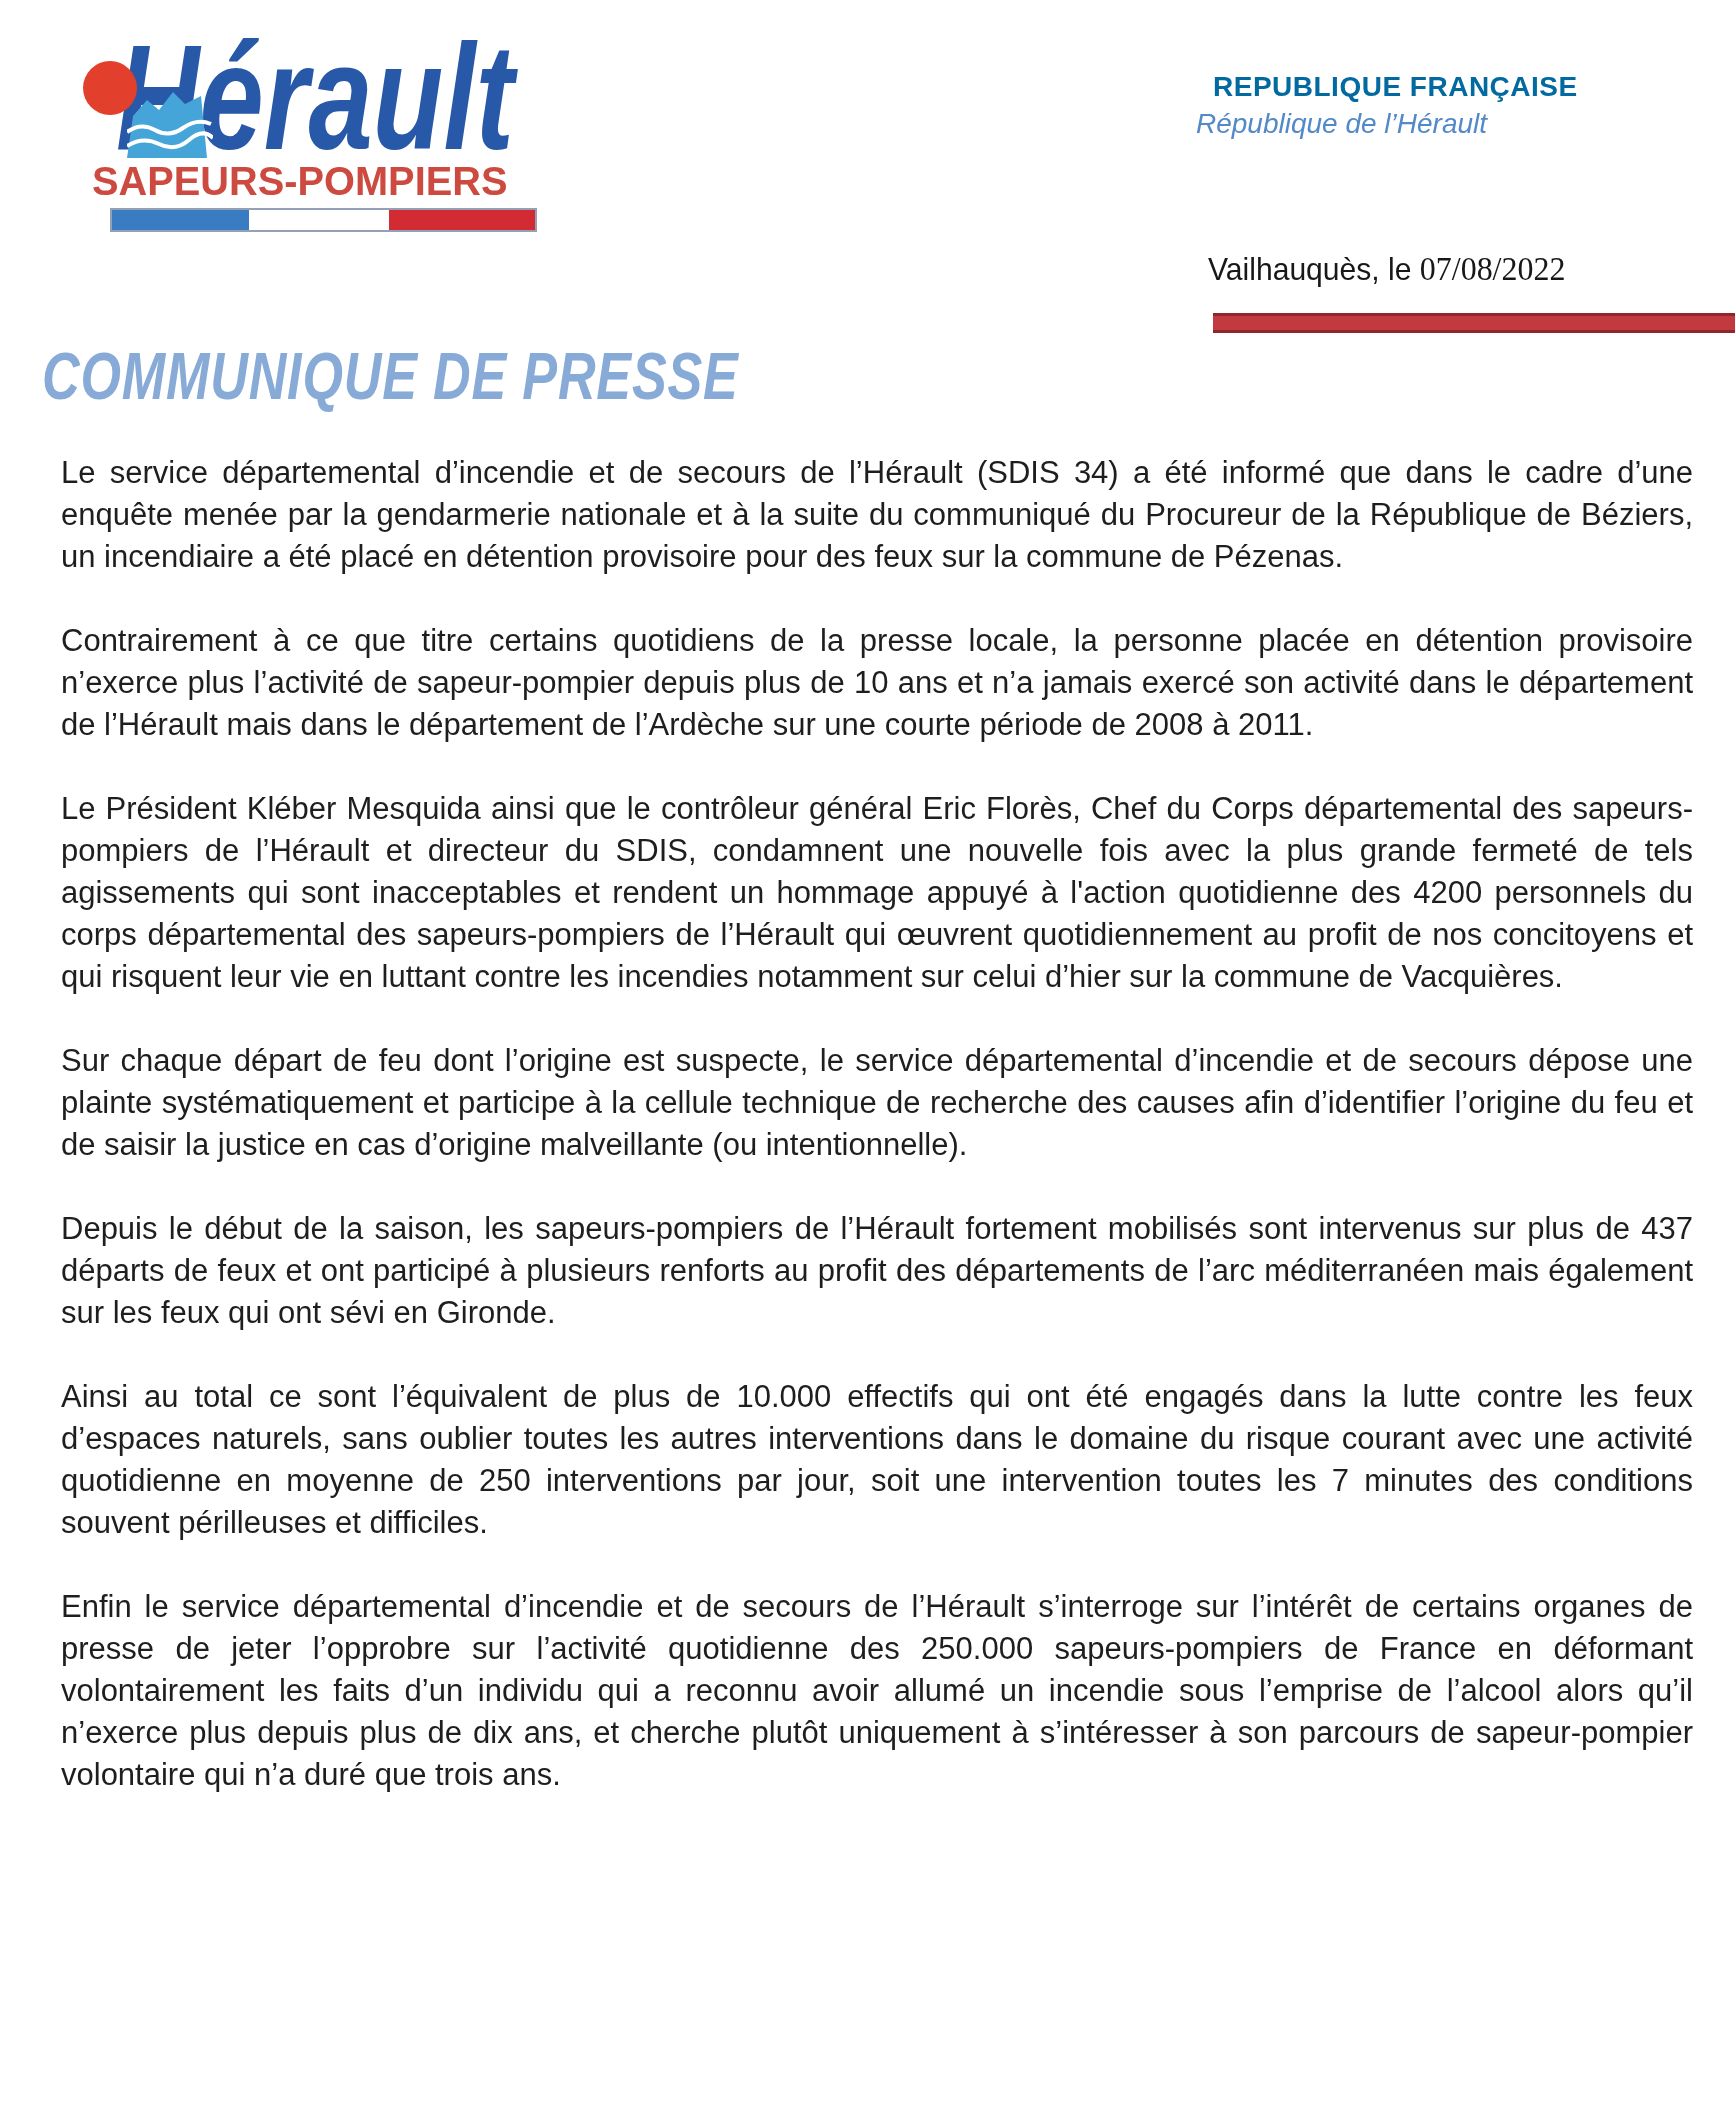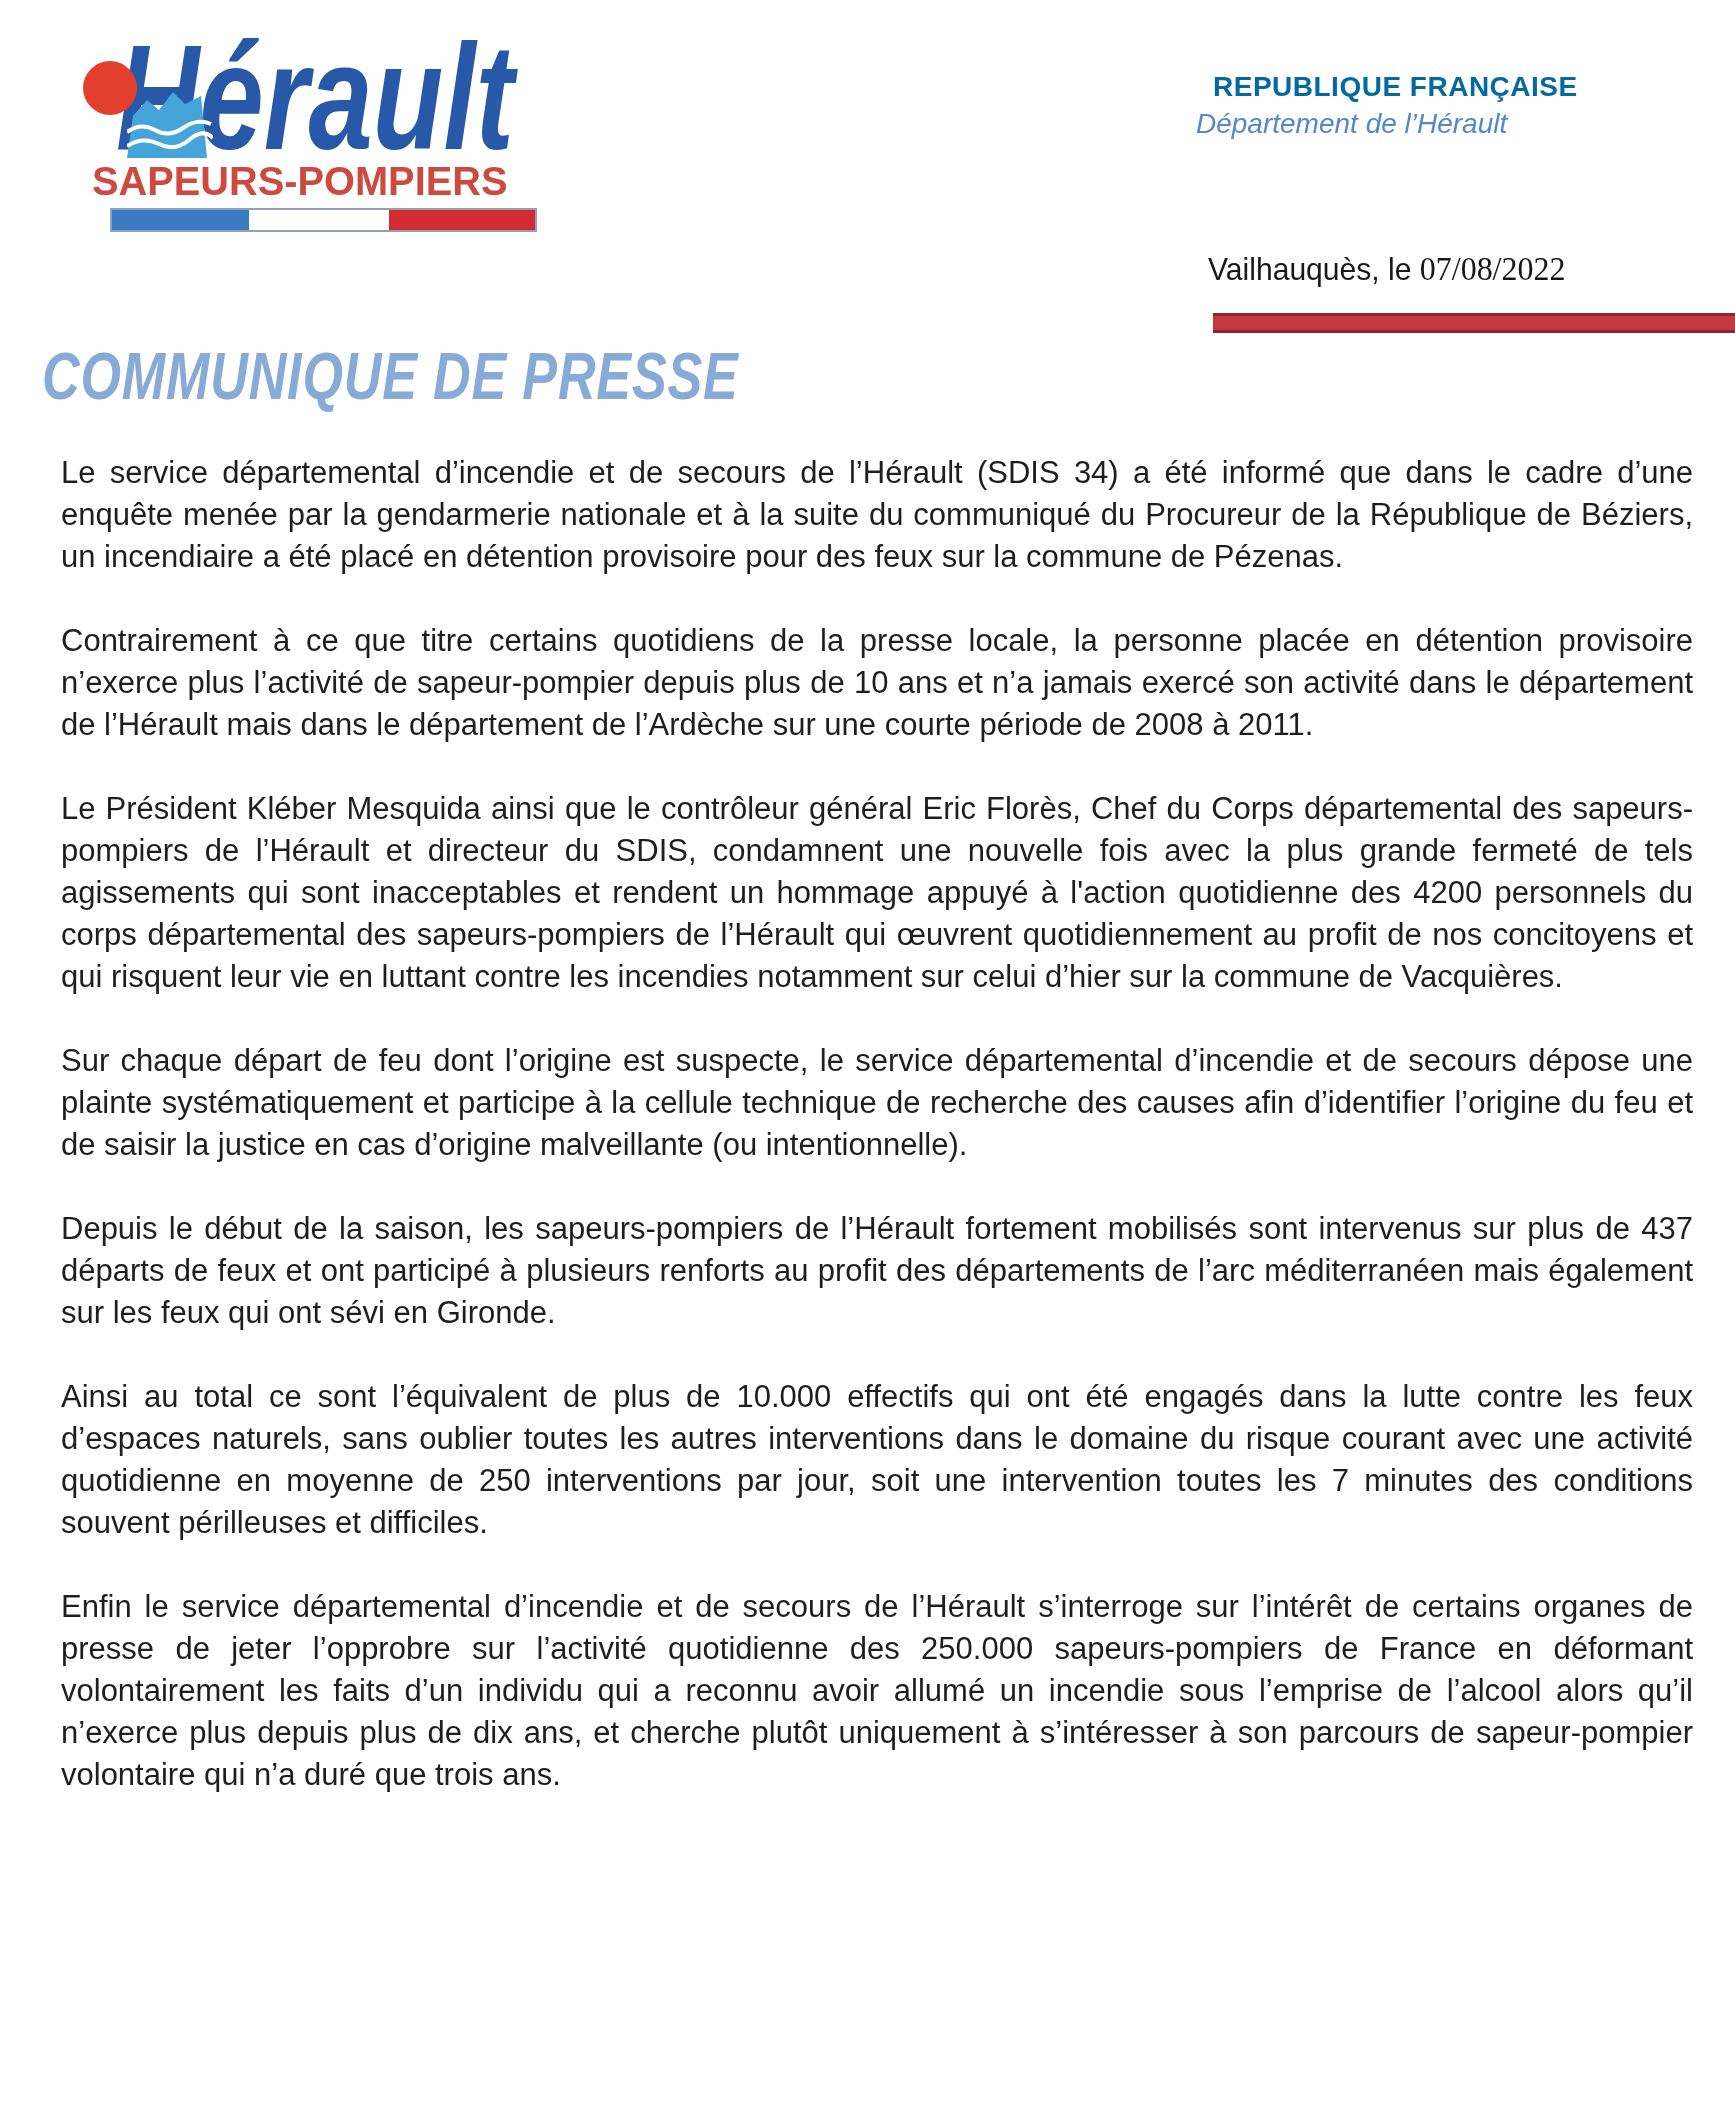--- a/index.html
+++ b/index.html
@@ -95,21 +95,21 @@
     <div class="logo-text">Hérault</div>
     <div class="logo-sub">SAPEURS-POMPIERS</div>
     <div class="logo-flag">
       <span class="f-blue"></span>
       <span class="f-white"></span>
       <span class="f-red"></span>
     </div>
   </div>
 
   <div class="gov-1">REPUBLIQUE FRANÇAISE</div>
-  <div class="gov-2">Département de l’Hérault</div>
+  <div class="gov-2">République de l’Hérault</div>
 
   <div class="dateline">
     <span>Vailhauquès, le </span><span class="date-serif">07/08/2022</span>
   </div>
 
   <div class="red-bar"></div>
 
   <h1 class="title">COMMUNIQUE DE PRESSE</h1>
 
   <div class="body">

